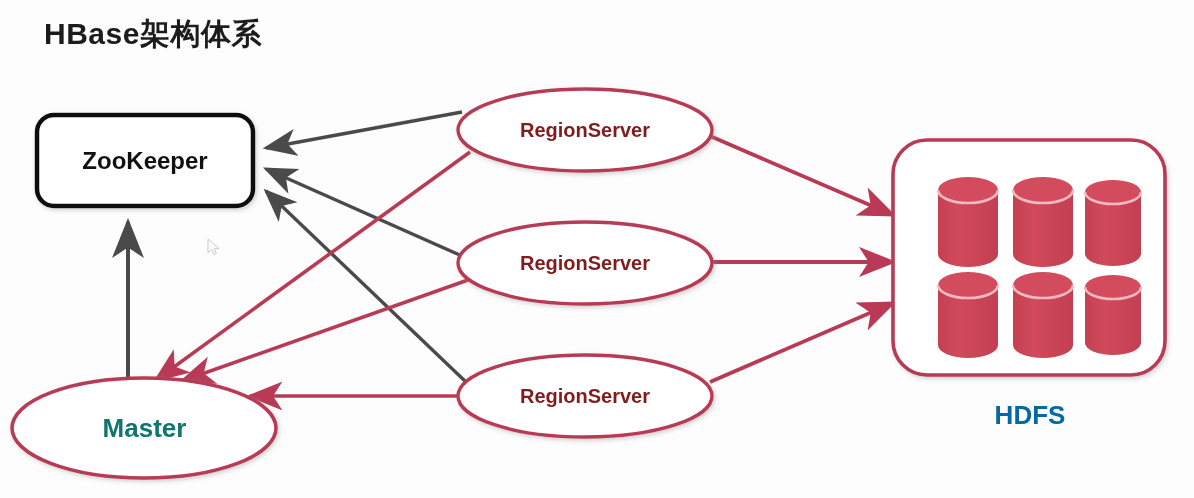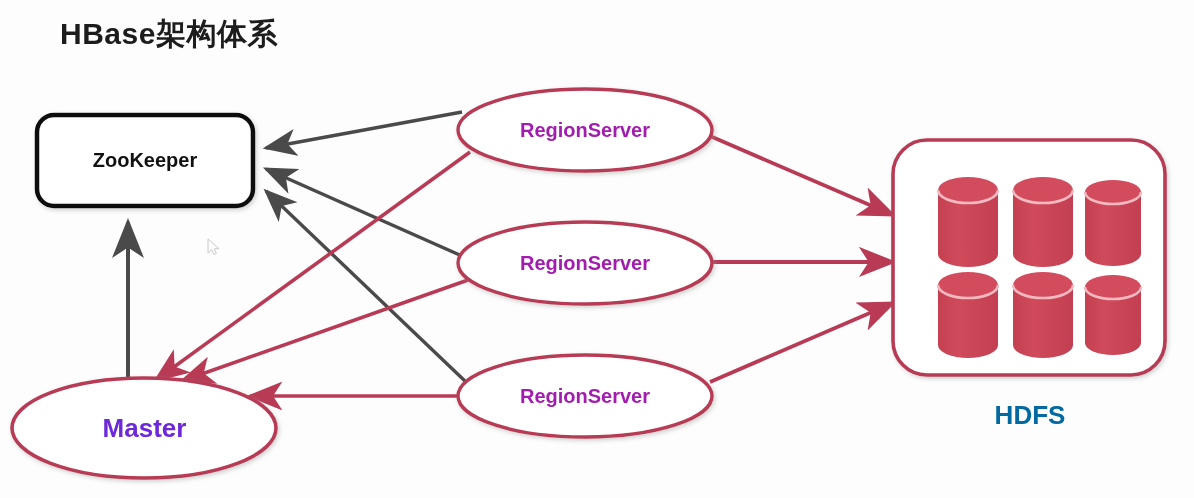--- a/index.html
+++ b/index.html
@@ -24,44 +24,43 @@
   }
   .title {
     position: absolute;
     left: 44px;
     top: 14px;
     font-size: 30px;
     font-weight: bold;
     color: #1c1c1c;
     letter-spacing: 0.5px;
     white-space: nowrap;
-    margin-left: 16px;
   }
   .node-label {
     position: absolute;
     display: flex;
     align-items: center;
     justify-content: center;
     pointer-events: none;
     white-space: nowrap;
   }
   .zk-label {
     left: 37px; top: 115px; width: 216px; height: 91px;
-    font-size: 20px; font-weight: bold; color: #111111;
+    font-size: 24px; font-weight: bold; color: #111111;
   }
   .rs-label {
     width: 254px; height: 82px;
-    font-size: 20px; font-weight: bold; color: #a21caf;
+    font-size: 20px; font-weight: bold; color: #7f1d1d;
   }
   .rs1-label { left: 458px; top: 89px; }
   .rs2-label { left: 458px; top: 222px; }
   .rs3-label { left: 458px; top: 355px; }
   .master-label {
     left: 12px; top: 378px; width: 265px; height: 100px;
-    font-size: 26px; font-weight: bold; color: #6d28d9;
+    font-size: 26px; font-weight: bold; color: #0f766e;
   }
   .hdfs-label {
     left: 930px; top: 395px; width: 200px; height: 40px;
     font-size: 26px; font-weight: bold; color: #0369a1;
   }
   .cursor {
     position: absolute;
     left: 207px;
     top: 238px;
     width: 14px;

